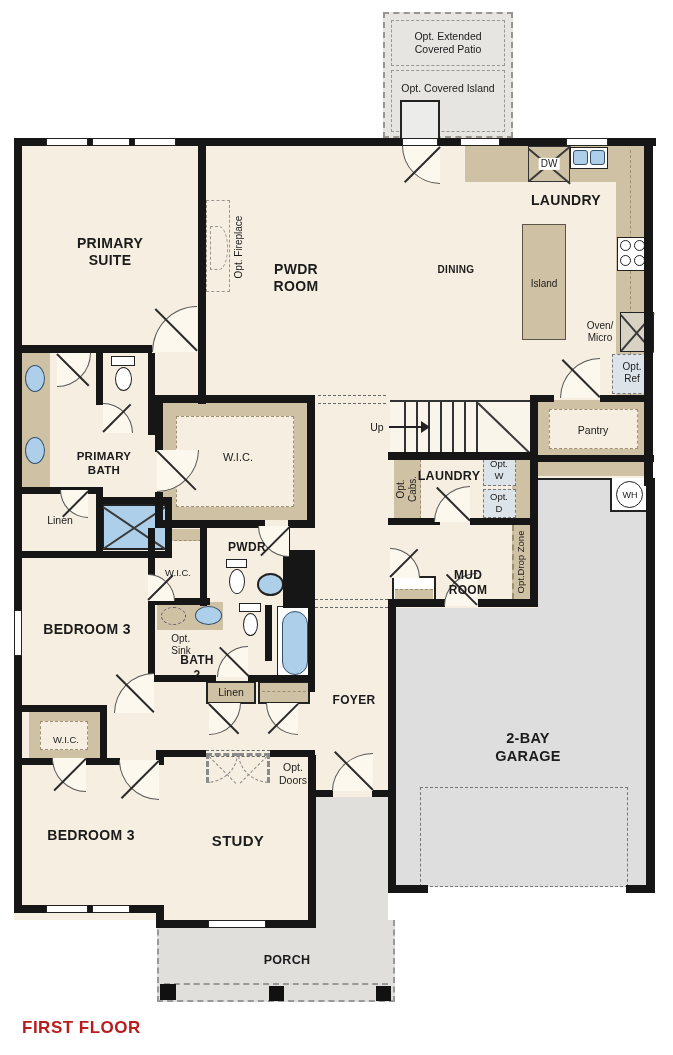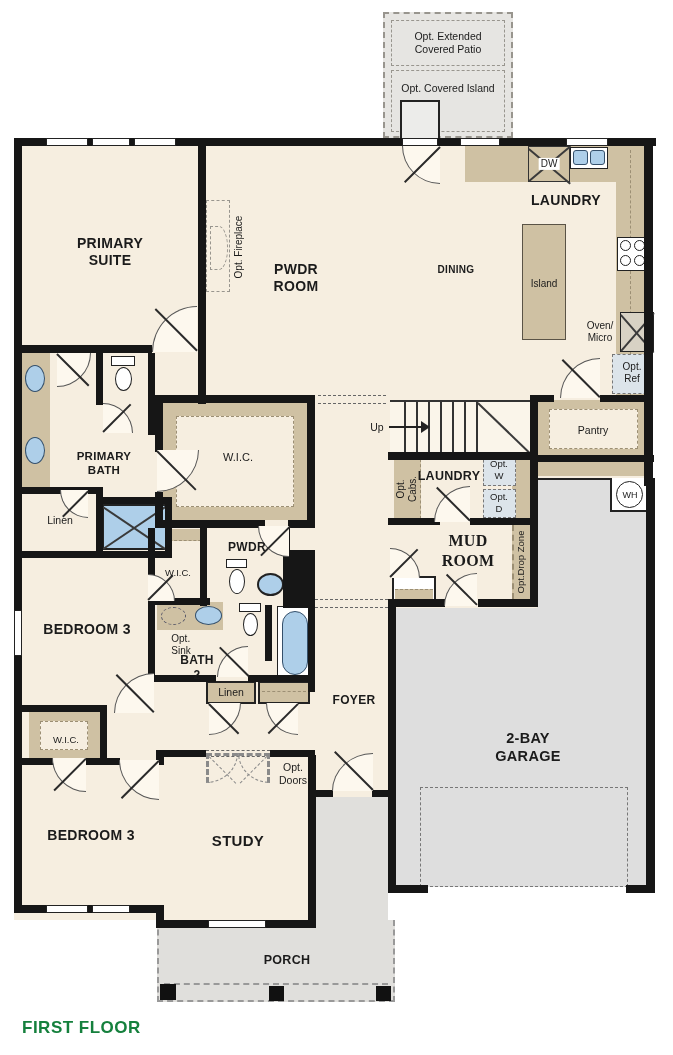--- a/index.html
+++ b/index.html
@@ -257,21 +257,21 @@
   <div class="lbl" style="left:104px;top:463px;font-size:11.5px;">PRIMARY
 BATH</div>
   <div class="lbl sm" style="left:60px;top:520px;font-size:10.5px;">Linen</div>
   <div class="lbl" style="left:449px;top:477px;font-size:12.5px;">LAUNDRY</div>
   <div class="lbl sm vert" style="left:407px;top:489px;font-size:10px;">Opt.
 Cabs.</div>
   <div class="lbl sm" style="left:499px;top:470px;font-size:9.5px;">Opt.
 W</div>
   <div class="lbl sm" style="left:499px;top:503px;font-size:9.5px;">Opt.
 D</div>
-  <div class="lbl" style="left:468px;top:551px;font-size:16px;font-family:Liberation Serif, serif;">MUD
+  <div class="lbl" style="left:468px;top:583px;font-size:12px;">MUD
 ROOM</div>
   <div class="lbl sm vert" style="left:521px;top:562px;font-size:9.5px;white-space:nowrap;">Opt.Drop Zone</div>
   <div class="lbl sm" style="left:630px;top:495px;font-size:9px;">WH</div>
   <div class="lbl" style="left:247px;top:547px;font-size:12px;">PWDR</div>
   <div class="lbl sm" style="left:178px;top:573px;font-size:9.5px;">W.I.C.</div>
   <div class="lbl sm" style="left:181px;top:645px;font-size:10px;text-align:left;">Opt.
 Sink</div>
   <div class="lbl" style="left:197px;top:668px;font-size:12px;">BATH
 2</div>
   <div class="lbl sm" style="left:231px;top:692px;font-size:10.5px;">Linen</div>
@@ -279,14 +279,14 @@
   <div class="lbl sm" style="left:66px;top:740px;font-size:9.5px;">W.I.C.</div>
   <div class="lbl" style="left:91px;top:836px;font-size:14px;white-space:nowrap;">BEDROOM 3</div>
   <div class="lbl" style="left:354px;top:700px;font-size:12px;">FOYER</div>
   <div class="lbl sm" style="left:293px;top:774px;font-size:10.5px;">Opt.
 Doors</div>
   <div class="lbl" style="left:238px;top:841px;font-size:15px;">STUDY</div>
   <div class="lbl" style="left:528px;top:748px;font-size:14.5px;">2-BAY
 GARAGE</div>
   <div class="lbl" style="left:287px;top:961px;font-size:12.5px;">PORCH</div>
 
-  <div style="position:absolute;left:22px;top:1018px;font-size:17px;font-weight:bold;color:#15803d;letter-spacing:.5px;">FIRST FLOOR</div>
+  <div style="position:absolute;left:22px;top:1018px;font-size:17px;font-weight:bold;color:#b91c1c;letter-spacing:.5px;">FIRST FLOOR</div>
 </div>
 
 </body></html>

